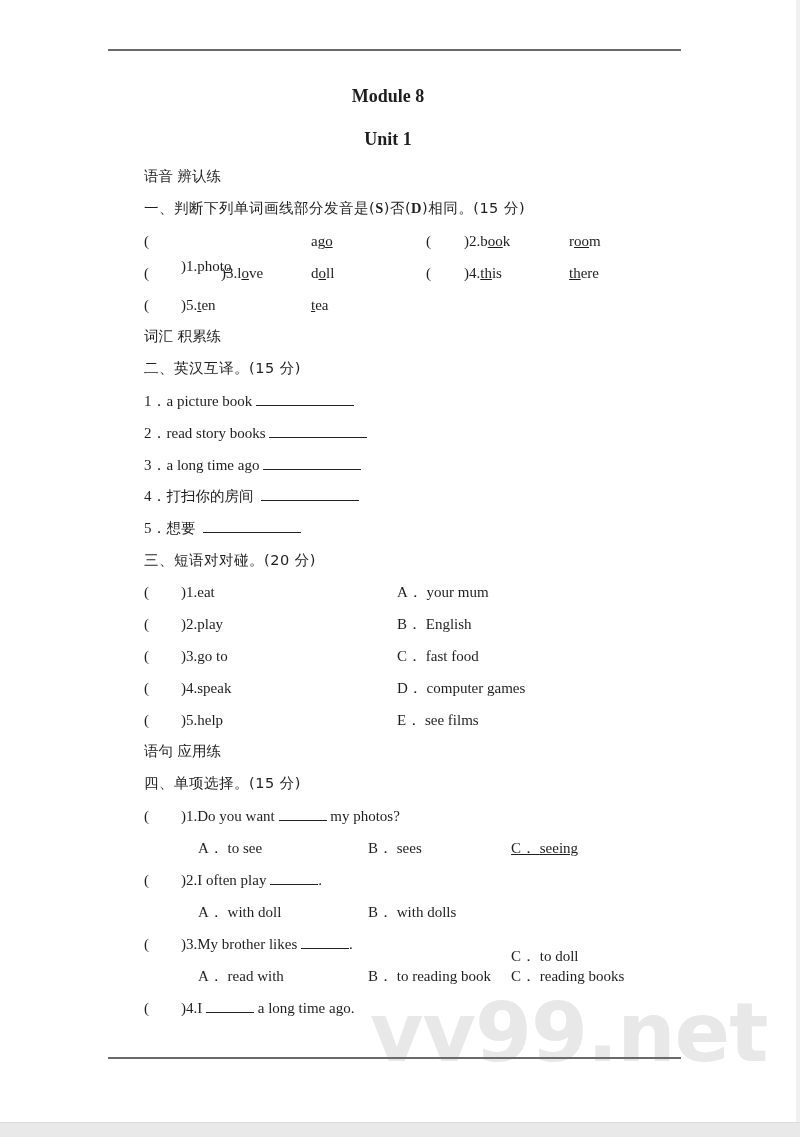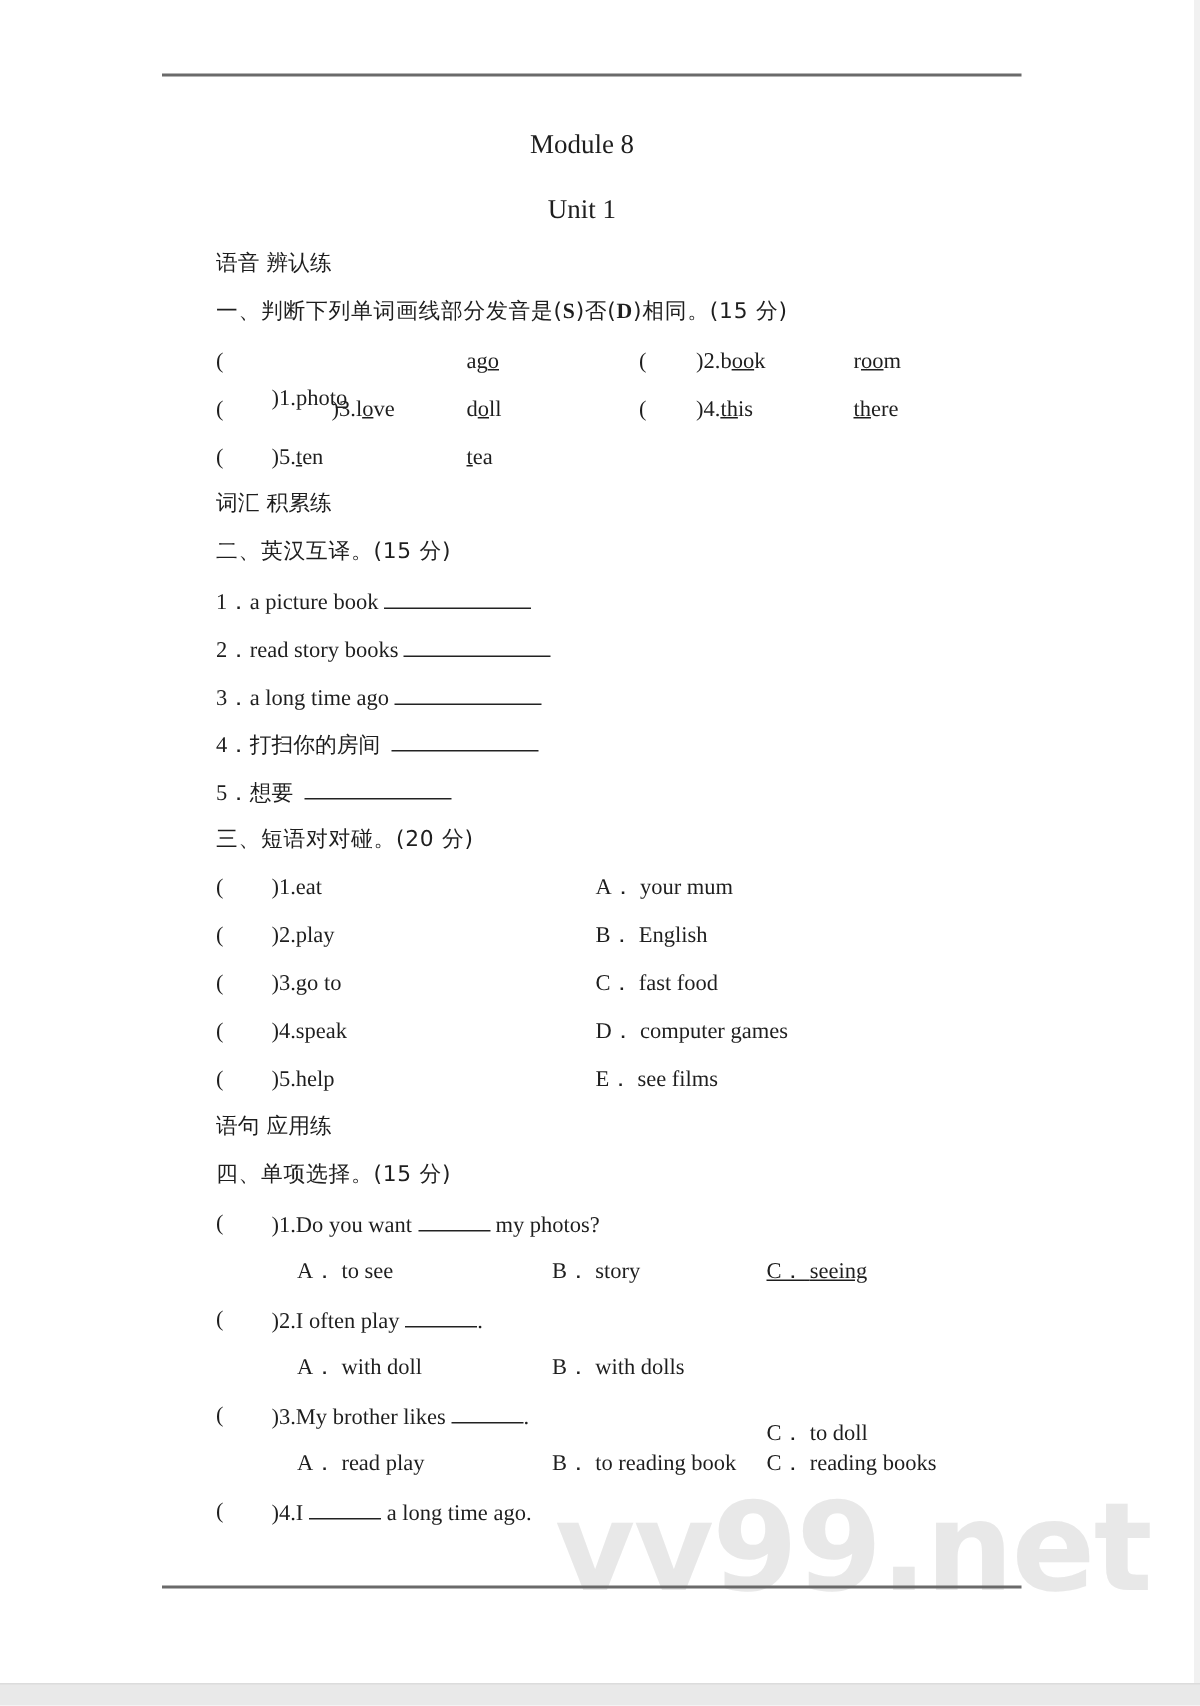--- a/index.html
+++ b/index.html
@@ -7,21 +7,21 @@
     width: 800px; height: 1137px; position: relative; overflow: hidden;
     background: #ffffff;
     font-family: "Liberation Serif", "DejaVu Serif", serif;
     color: #1e1e1e;
   }
   .page-edge-right { position: absolute; left: 796px; top: 0; width: 4px; height: 1122px; background: #f1f1f1; }
   .page-bottom-band { position: absolute; left: 0; top: 1122px; width: 800px; height: 15px; background: #e9e9e9; border-top: 1px solid #dcdcdc; }
   .rule { position: absolute; left: 108px; width: 573px; height: 2px; background: #6a6a6a; }
   .rule.top { top: 49px; }
   .rule.bottom { top: 1057px; }
-  .title { position: absolute; left: 0; width: 776px; text-align: center; font-weight: normal; font-size: 18px; }
+  .title { position: absolute; left: 0; width: 776px; text-align: center; font-weight: bold; font-size: 18px; }
   .line { position: absolute; font-size: 15px; line-height: 20px; white-space: nowrap; }
   .cn { font-family: "DejaVu Sans", "Liberation Sans", sans-serif; font-size: 14.5px; }
   .sec { font-family: "DejaVu Sans", "Liberation Sans", sans-serif; font-size: 14.5px; letter-spacing: 0.5px; }
   .sec b { font-family: "Liberation Serif", serif; }
   .u { text-decoration: underline; }
   .blank { display: inline-block; border-bottom: 1px solid #222; height: 14px; vertical-align: baseline; }
   .watermark {
     position: absolute; left: 370px; top: 985px;
     font-family: "DejaVu Sans", "Liberation Sans", sans-serif; font-weight: bold;
     font-size: 82px; color: #e6e6e6; letter-spacing: -1px; opacity: 0.9; white-space: nowrap;
@@ -91,32 +91,32 @@
 <div class="line" style="left:144px; top:710px;">(</div>
 <div class="line" style="left:181px; top:710px;">)5.help</div>
 <div class="line" style="left:397px; top:710px;"><span>E．</span> <span>see films</span></div>
 
 <div class="line cn" style="left:144px; top:741px;">语句  应用练</div>
 <div class="line sec" style="left:144px; top:773px;">四、单项选择。(15 分)</div>
 
 <div class="line" style="left:144px; top:806px;">(</div>
 <div class="line" style="left:181px; top:806px;"><span>)1.Do you want </span><span class="blank" style="width:48px;"></span><span> my photos?</span></div>
 <div class="line" style="left:198px; top:838px;"><span>A．</span> <span>to see</span></div>
-<div class="line" style="left:368px; top:838px;"><span>B．</span> <span>story</span></div>
+<div class="line" style="left:368px; top:838px;"><span>B．</span> <span>sees</span></div>
 <div class="line" style="left:511px; top:838px;text-decoration:underline;"><span>C．</span> <span>seeing</span></div>
 
 <div class="line" style="left:144px; top:870px;">(</div>
 <div class="line" style="left:181px; top:870px;"><span>)2.I often play </span><span class="blank" style="width:48px;"></span><span>.</span></div>
 <div class="line" style="left:198px; top:902px;"><span>A．</span> <span>with doll</span></div>
 <div class="line" style="left:368px; top:902px;"><span>B．</span> <span>with dolls</span></div>
 <div class="line" style="left:511px; top:902px;margin-top:44px;"><span>C．</span> <span>to doll</span></div>
 
 <div class="line" style="left:144px; top:934px;">(</div>
 <div class="line" style="left:181px; top:934px;"><span>)3.My brother likes </span><span class="blank" style="width:48px;"></span><span>.</span></div>
-<div class="line" style="left:198px; top:966px;"><span>A．</span> <span>read play</span></div>
+<div class="line" style="left:198px; top:966px;"><span>A．</span> <span>read with</span></div>
 <div class="line" style="left:368px; top:966px;"><span>B．</span> <span>to reading book</span></div>
 <div class="line" style="left:511px; top:966px;"><span>C．</span> <span>reading books</span></div>
 
 <div class="line" style="left:144px; top:998px;">(</div>
 <div class="line" style="left:181px; top:998px;"><span>)4.I </span><span class="blank" style="width:48px;"></span><span> a long time ago.</span></div>
 
 <div class="watermark">vv99.net</div>
 
 <div class="rule bottom"></div>
 

